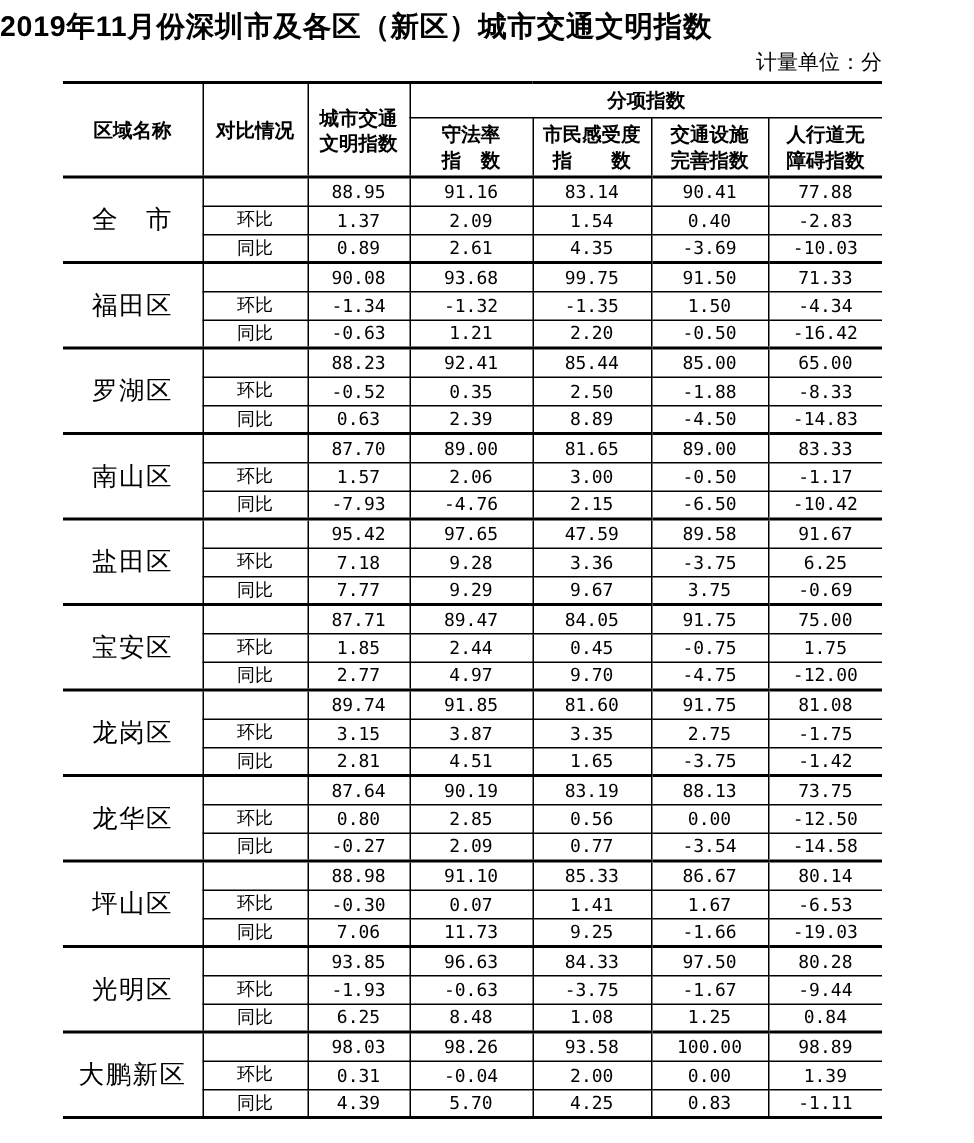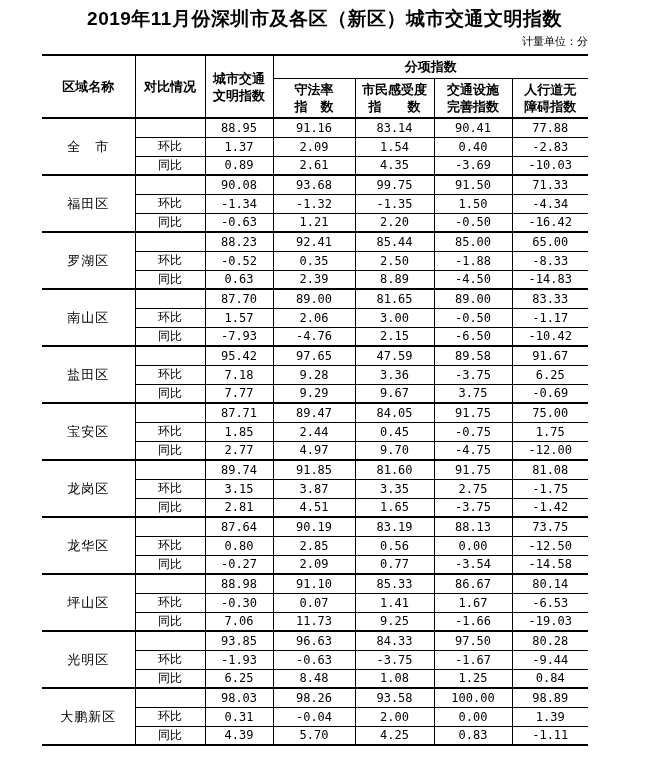--- a/index.html
+++ b/index.html
@@ -8,31 +8,30 @@
     width: 649px;
     height: 762px;
     background: #fff;
     color: #000;
     font-family: "Liberation Sans", sans-serif;
     overflow: hidden;
   }
   .title {
     margin: 0;
     padding-top: 7px;
-    text-align: center;
     font-size: 19px;
     font-weight: bold;
     letter-spacing: 0.5px;
     line-height: 24px;
   }
   .unit-note {
     width: 546px;
     margin: 3px 0 5px 42px;
     text-align: right;
-    font-size: 11px;
+    font-size: 14px;
     line-height: 15px;
   }
   table.idx {
     margin-left: 42px;
     width: 546px;
     border-collapse: collapse;
     table-layout: fixed;
     border-top: 2px solid #000;
     border-bottom: 2px solid #000;
     border-left: hidden;
@@ -44,21 +43,21 @@
     vertical-align: middle;
     padding: 0;
     overflow: hidden;
   }
   tr.group-start > th, tr.group-start > td { border-top: 2px solid #000; }
   thead th { font-size: 13px; font-weight: bold; }
   thead .two-line span { display: block; line-height: 17px; }
   tr.hdr-group { height: 23px; }
   tr.hdr-sub { height: 40px; }
   tbody tr { height: 19px; }
-  td.region { font-size: 13px; letter-spacing: 1px; }
+  td.region { font-size: 17px; letter-spacing: 1px; }
   td.cmp { font-size: 12px; }
   td.num {
     font-family: "DejaVu Sans Mono", monospace;
     font-size: 12px;
   }
 </style>
 </head>
 <body>
 
 <div class="page">

